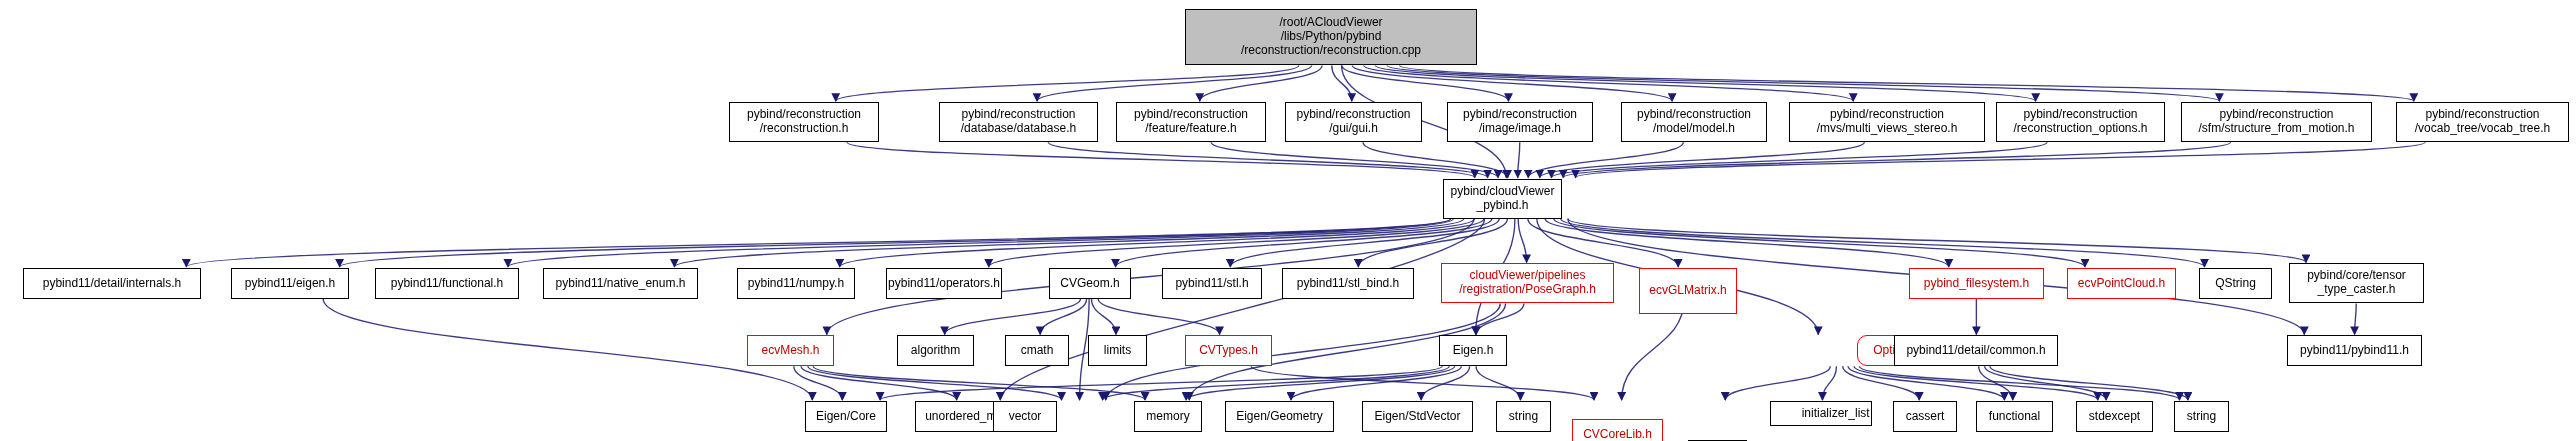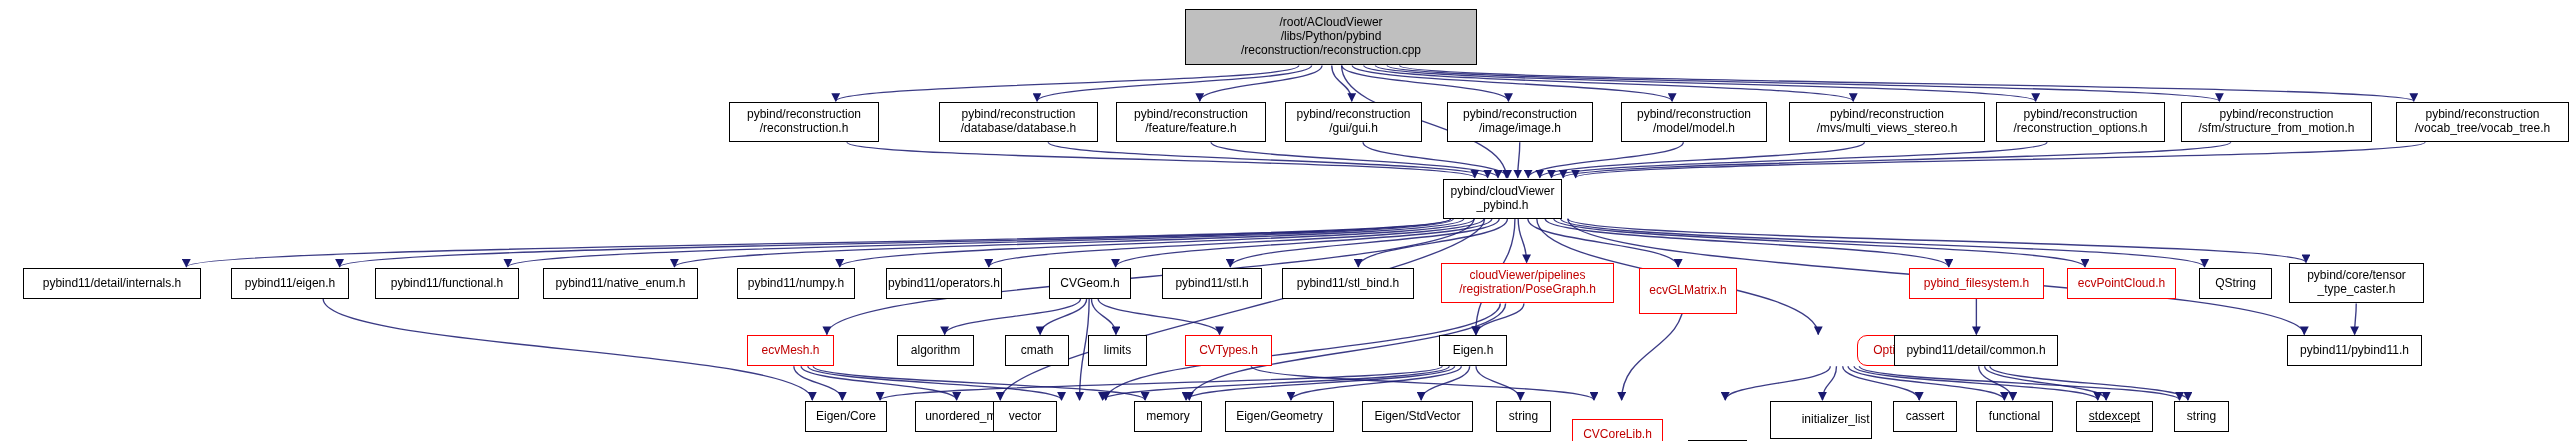--- a/index.html
+++ b/index.html
@@ -190,19 +190,19 @@
     <div class="node" style="left: 2287px; top: 335px; width: 135px; height: 31px;">pybind11/pybind11.h</div>
     <div class="node" style="left: 805px; top: 401px; width: 82px; height: 31px;">Eigen/Core</div>
     <div class="node" style="left: 915px; top: 401px; width: 105px; height: 31px;">unordered_map</div>
     <div class="node" style="left: 993px; top: 401px; width: 64px; height: 31px;">vector</div>
     <div class="node" style="left: 1134px; top: 401px; width: 68px; height: 31px;">memory</div>
     <div class="node" style="left: 1225px; top: 401px; width: 109px; height: 31px;">Eigen/Geometry</div>
     <div class="node" style="left: 1362px; top: 401px; width: 111px; height: 31px;">Eigen/StdVector</div>
     <div class="node" style="left: 1496px; top: 401px; width: 55px; height: 31px;">string</div>
     <div class="node truncated" style="left: 1572px; top: 419px; width: 91px; height: 31px;">CVCoreLib.h</div>
     <div class="node" style="left: 1688px; top: 401px; width: 59px; height: 31px; margin-top: 39px;">utility</div>
-    <div class="node" style="left: 1770px; top: 401px; width: 102px; height: 38px; padding-left: 32px;">initializer_list</div>
+    <div class="node" style="left: 1770px; top: 401px; width: 102px; height: 25px; padding-left: 32px;">initializer_list</div>
     <div class="node" style="left: 1893px; top: 401px; width: 64px; height: 31px;">cassert</div>
     <div class="node" style="left: 1976px; top: 401px; width: 77px; height: 31px;">functional</div>
-    <div class="node" style="left: 2076px; top: 401px; width: 77px; height: 31px; text-decoration: underline;">stdexcept</div>
+    <div class="node" style="left: 2076px; top: 401px; width: 77px; height: 31px;">stdexcept</div>
     <div class="node" style="left: 2174px; top: 401px; width: 55px; height: 31px;">string</div>
   </div>
 
 
 </body></html>

